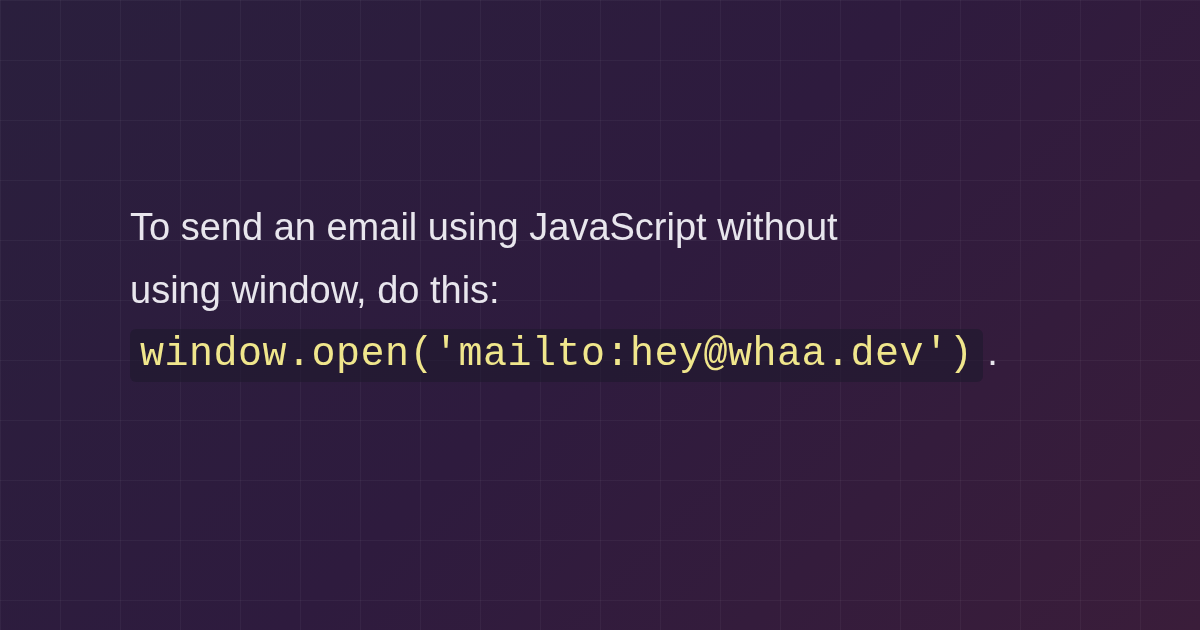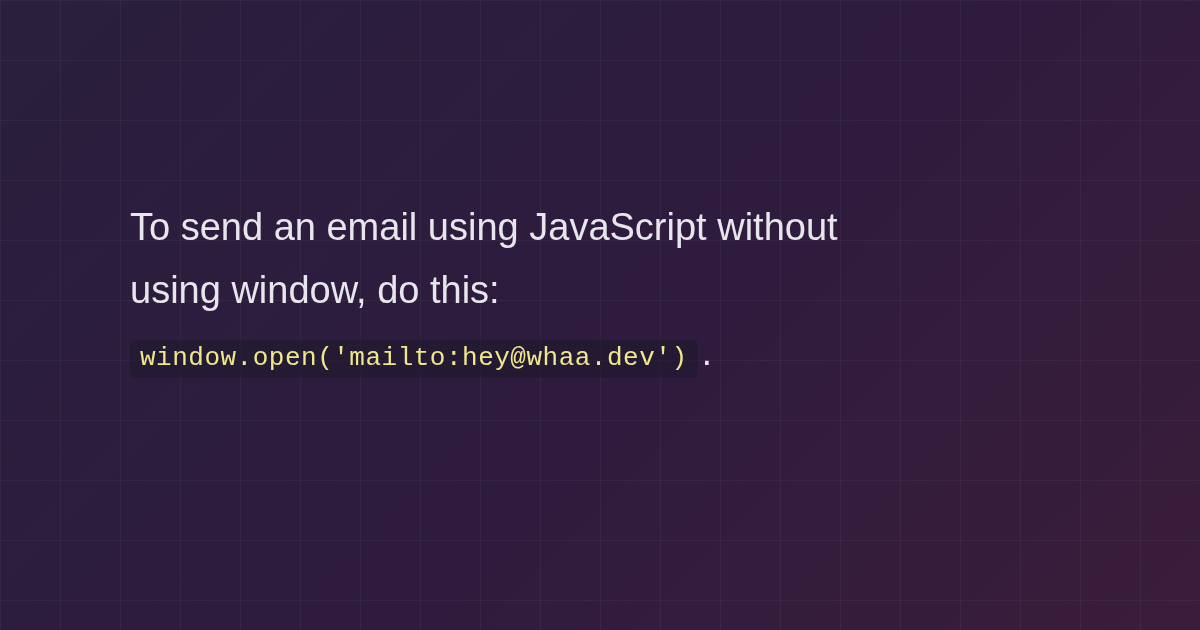--- a/index.html
+++ b/index.html
@@ -40,21 +40,21 @@
       line-height: 1.65;
       font-weight: 400;
     }
     
     .code {
       font-family: 'SF Mono', 'Monaco', 'Menlo', 'Consolas', 'Courier New', monospace;
       background-color: rgba(30, 25, 45, 0.6);
       color: #f0e68c;
       padding: 3px 10px 5px 10px;
       border-radius: 6px;
-      font-size: 26px;
+      font-size: 40px;
       letter-spacing: 0.5px;
     }
     
     .period {
       color: #e8e6ed;
       margin-left: 4px;
     }
   </style>
 </head>
 <body>

